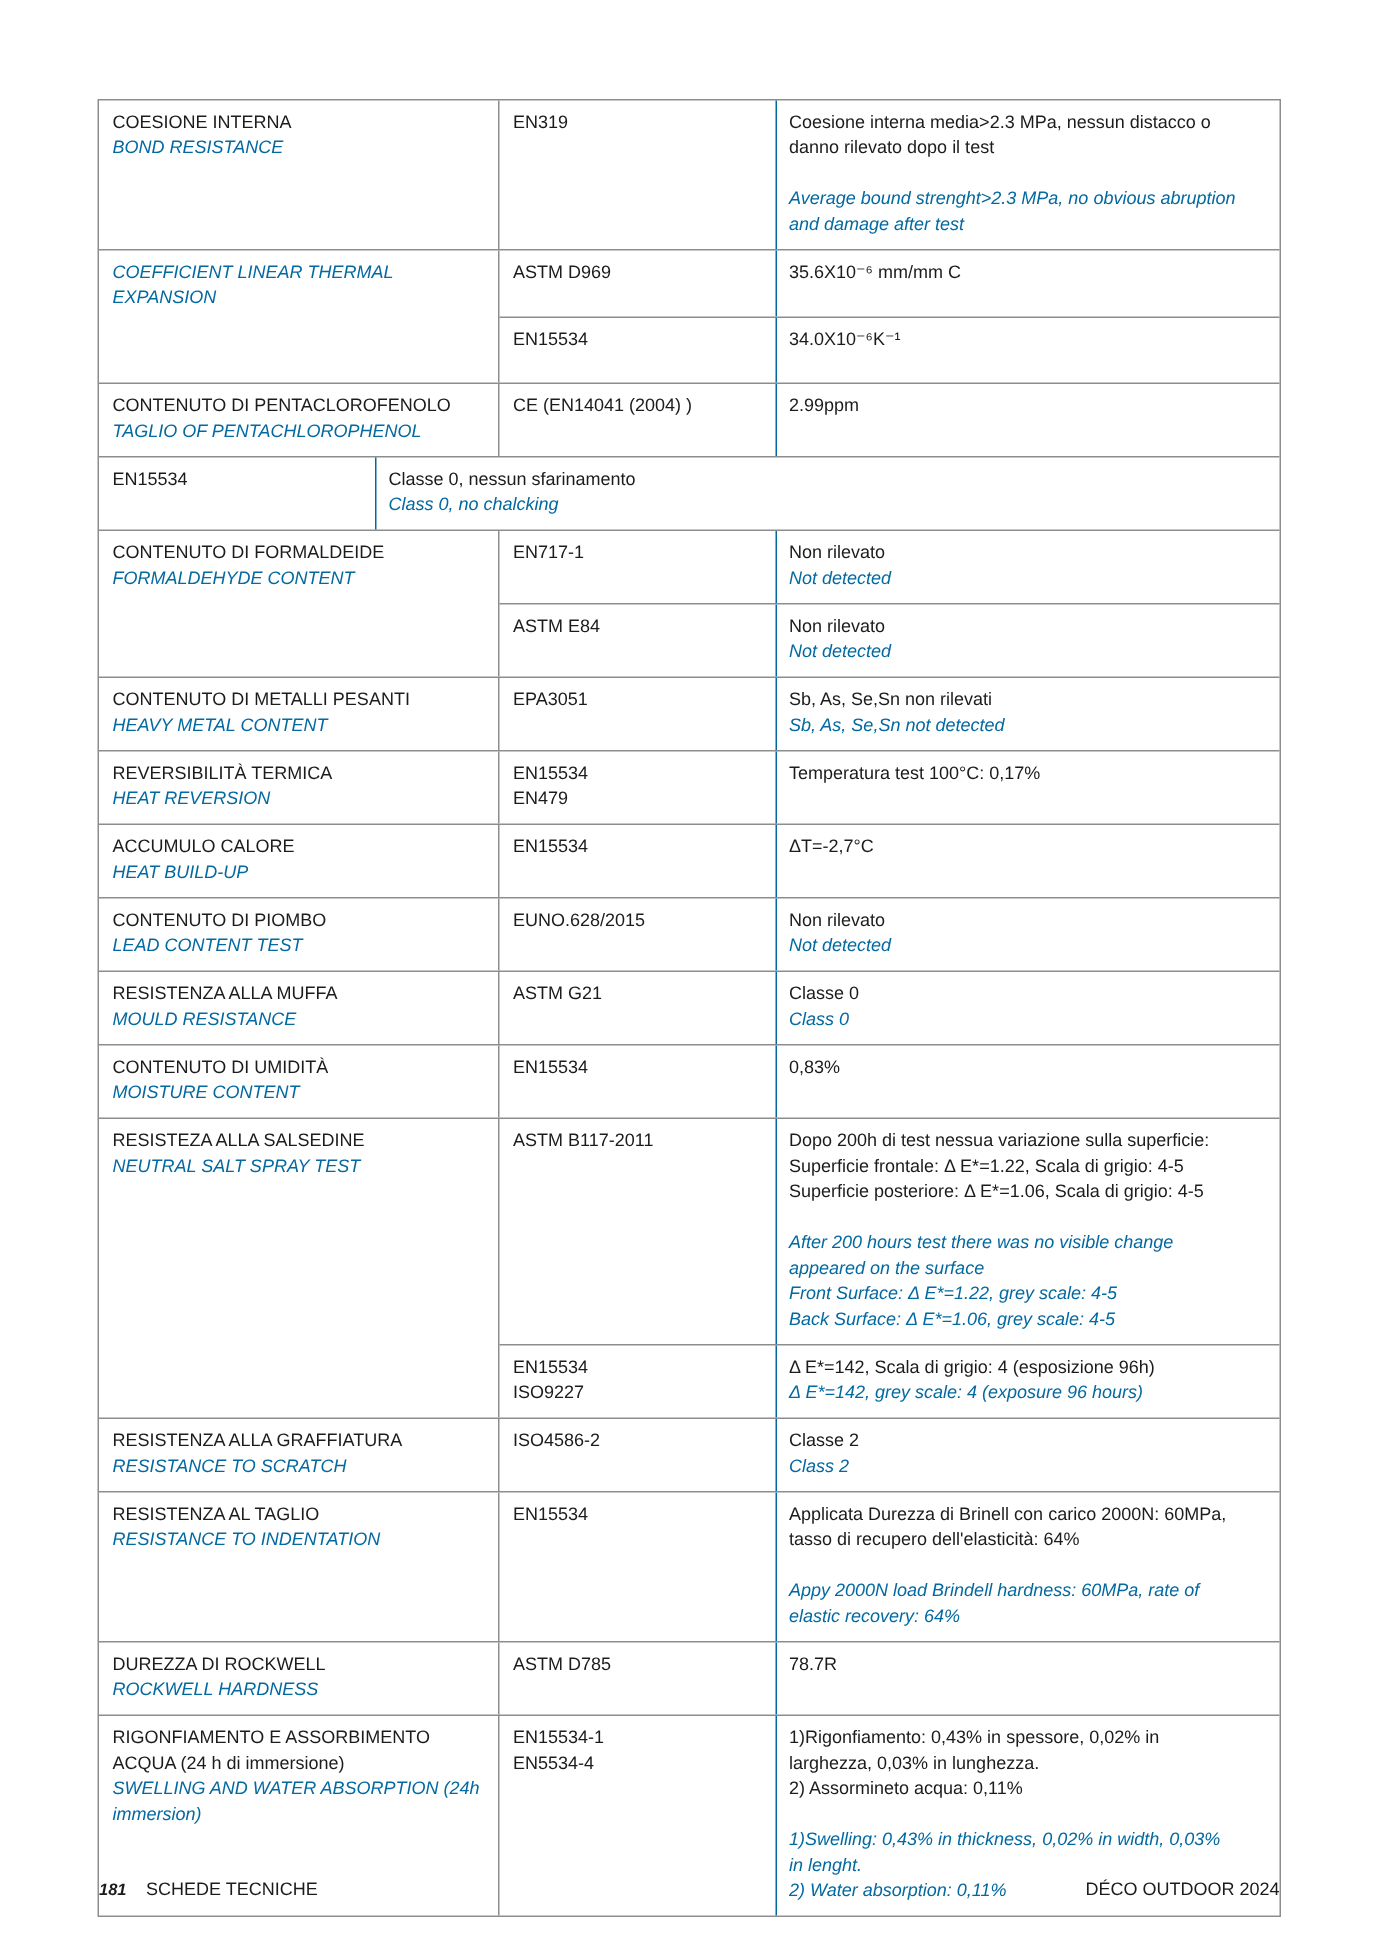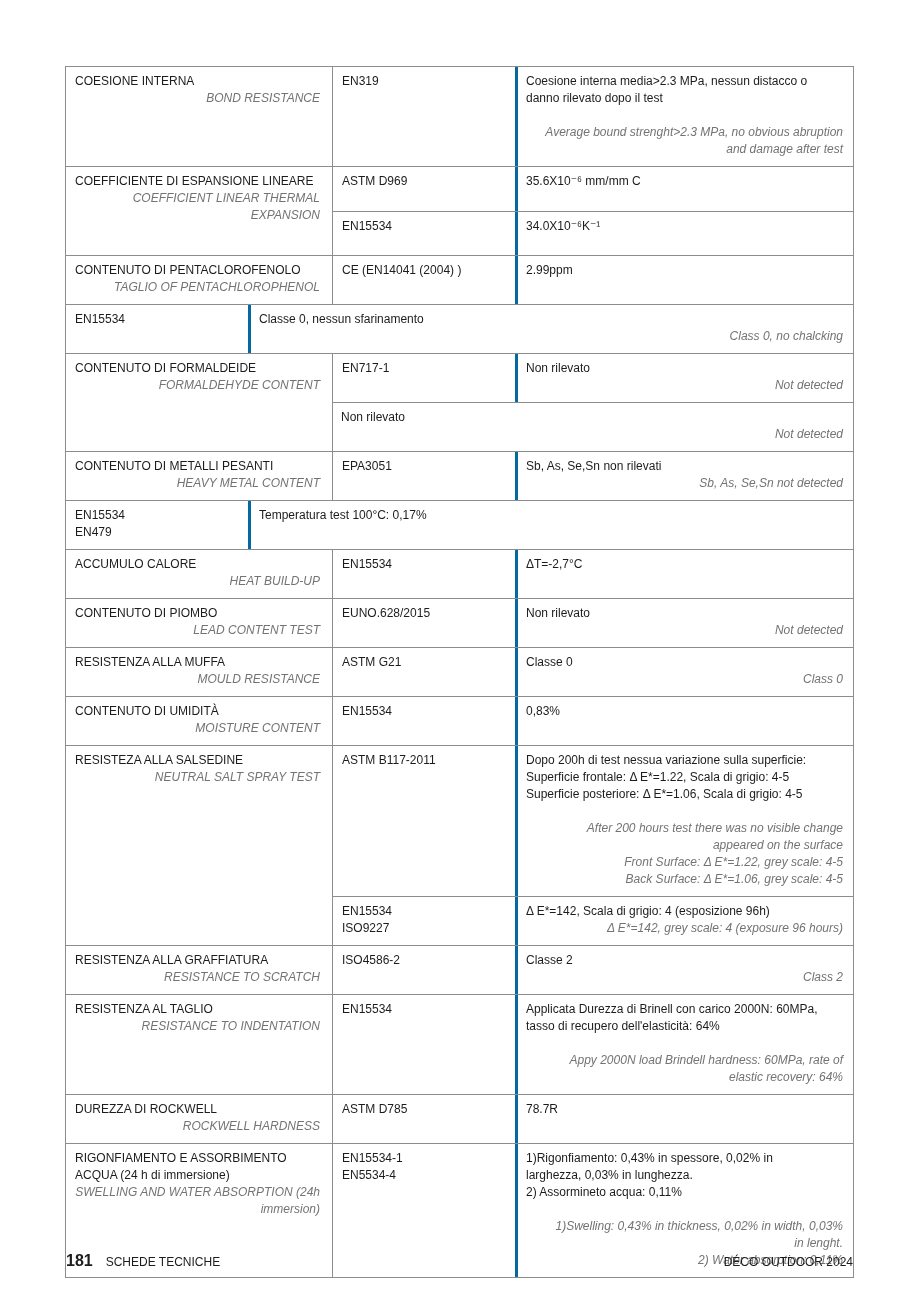--- a/index.html
+++ b/index.html
@@ -19,38 +19,38 @@
   .prop {
     flex:0 0 267px; width:267px;
     border-right:1px solid #8d8d8d;
     padding:6px 12px 8px 9px;
   }
   .entries { flex:1; display:flex; flex-direction:column; }
   .entry { display:flex; flex:1 1 auto; border-top:1px solid #8d8d8d; min-height:44px; }
   .entry:first-child { border-top:none; }
   .std {
     flex:0 0 185px; width:185px;
-    border-right:3px solid #0369a1;
+    border-right:1px solid #0369a1;
     padding:6px 10px 8px 9px;
     white-space:pre-line;
   }
   .res { flex:1; padding:6px 10px 8px 8px; }
   .prop-it, .res-it { white-space:pre-line; }
   .prop-en, .res-en {
-    white-space:pre-line; font-style:italic; color:#737373;text-align:right;
+    white-space:pre-line; font-style:italic; color:#0369a1;
   }
   .res-en.gap { margin-top:17px; }
   .res-en:empty { display:none; }
   .footer {
     position:absolute; left:66px; right:67px; top:1252px;
     display:flex; justify-content:space-between; align-items:baseline;
     font-size:12px; color:#1c1c1c;
   }
   .footer-left { display:flex; gap:13px; align-items:baseline; }
-  .page-num { font-weight:bold; font-size:16px; }
+  .page-num { font-weight:bold; font-size:11px;font-style:italic; }
 </style>
 </head>
 <body>
 
 <div class="spec-table">
 
   <div class="t-row">
     <div class="prop">
       <div class="prop-it">COESIONE INTERNA</div>
       <div class="prop-en">BOND RESISTANCE</div>
@@ -63,21 +63,20 @@
 danno rilevato dopo il test</div>
           <div class="res-en gap">Average bound strenght&gt;2.3 MPa, no obvious abruption
 and damage after test</div>
         </div>
       </div>
     </div>
   </div>
 
   <div class="t-row">
     <div class="prop">
-      <div class="prop-it">COEFFICIENTE DI ESPANSIONE LINEARE</div>
       <div class="prop-en">COEFFICIENT LINEAR THERMAL EXPANSION</div>
     </div>
     <div class="entries">
       <div class="entry">
         <div class="std">ASTM D969</div>
         <div class="res">
           <div class="res-it">35.6X10⁻⁶ mm/mm C</div>
 
         </div>
       </div>
@@ -126,20 +125,21 @@
     </div>
     <div class="entries">
       <div class="entry">
         <div class="std">EN717-1</div>
         <div class="res">
           <div class="res-it">Non rilevato</div>
           <div class="res-en">Not detected</div>
         </div>
       </div>
       <div class="entry">
+        <div class="std">ASTM E84</div>
         <div class="res">
           <div class="res-it">Non rilevato</div>
           <div class="res-en">Not detected</div>
         </div>
       </div>
     </div>
   </div>
 
   <div class="t-row">
     <div class="prop">
@@ -151,20 +151,24 @@
         <div class="std">EPA3051</div>
         <div class="res">
           <div class="res-it">Sb, As, Se,Sn non rilevati</div>
           <div class="res-en">Sb, As, Se,Sn not detected</div>
         </div>
       </div>
     </div>
   </div>
 
   <div class="t-row">
+    <div class="prop">
+      <div class="prop-it">REVERSIBILITÀ TERMICA</div>
+      <div class="prop-en">HEAT REVERSION</div>
+    </div>
     <div class="entries">
       <div class="entry">
         <div class="std">EN15534
 EN479</div>
         <div class="res">
           <div class="res-it">Temperatura test 100°C: 0,17%</div>
         </div>
       </div>
     </div>
   </div>

